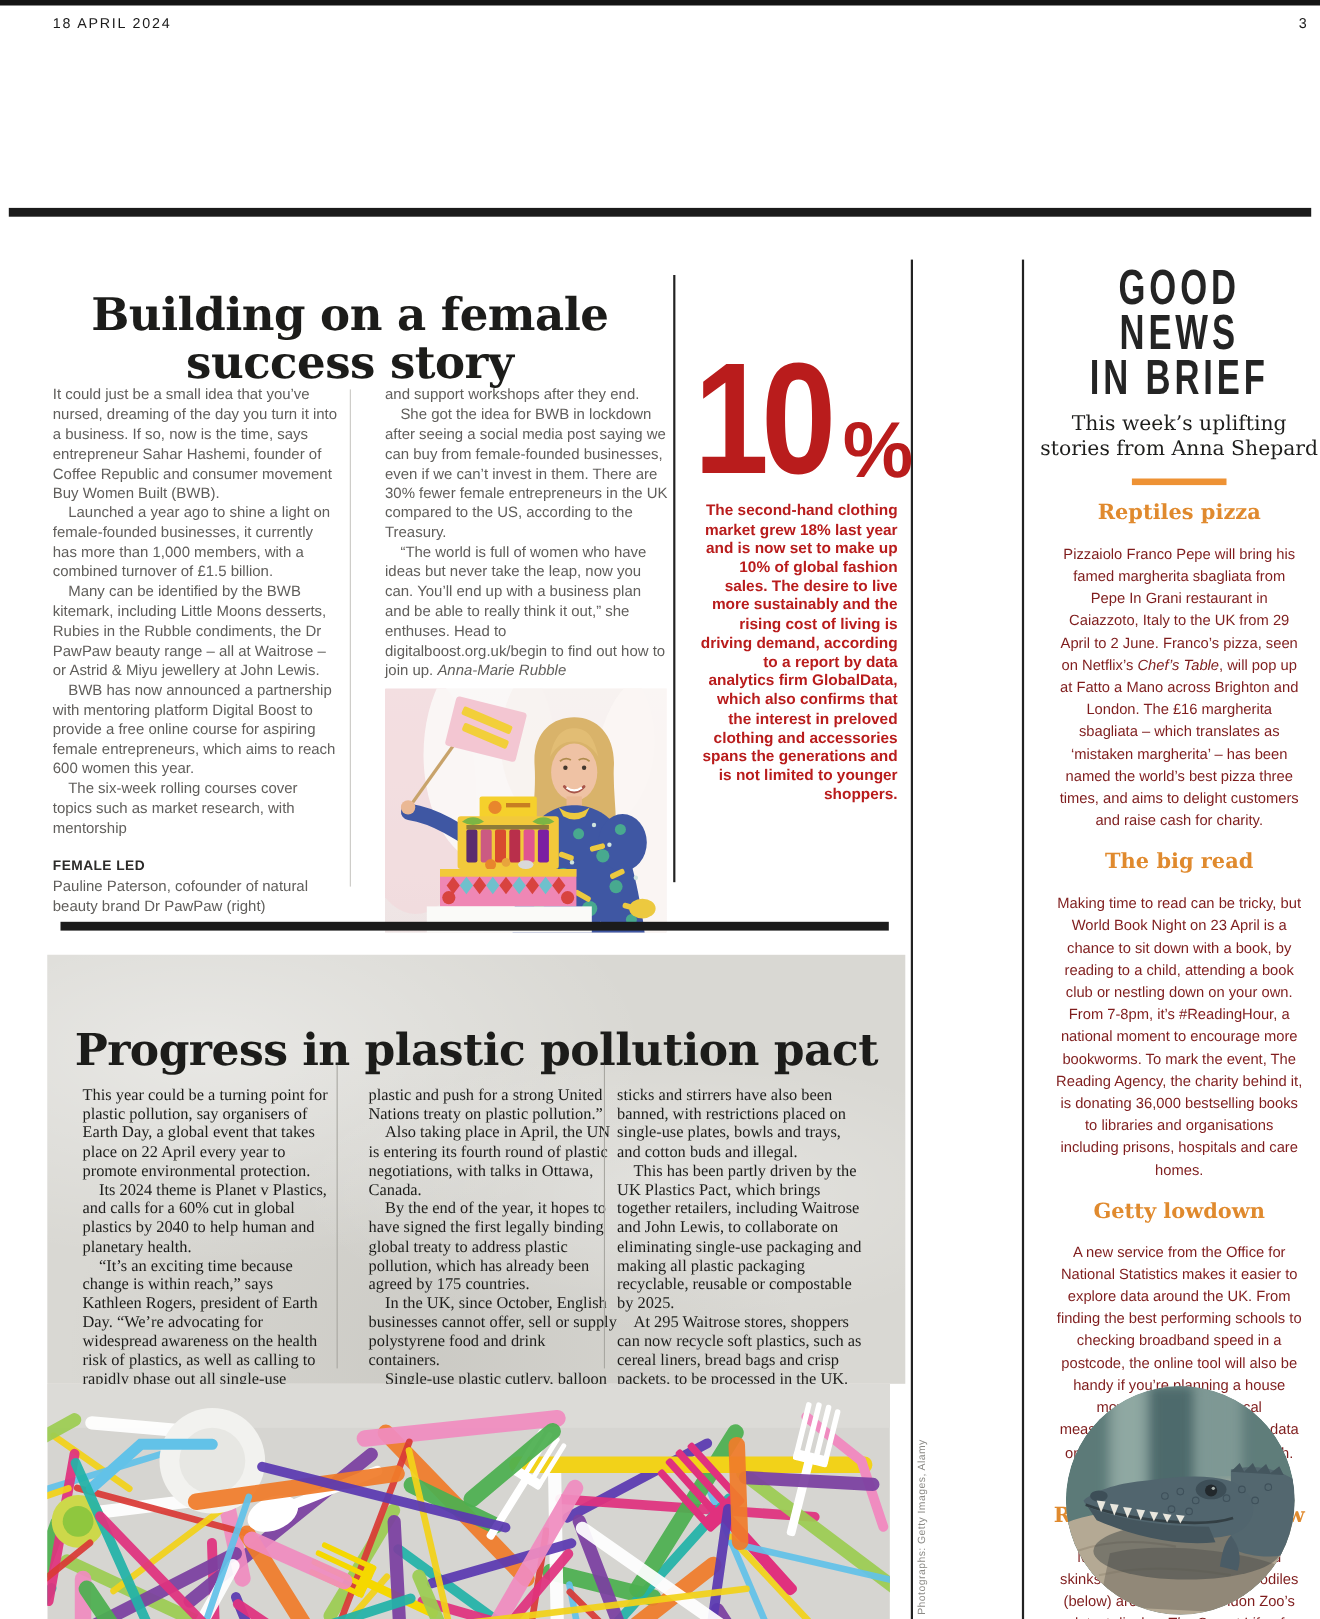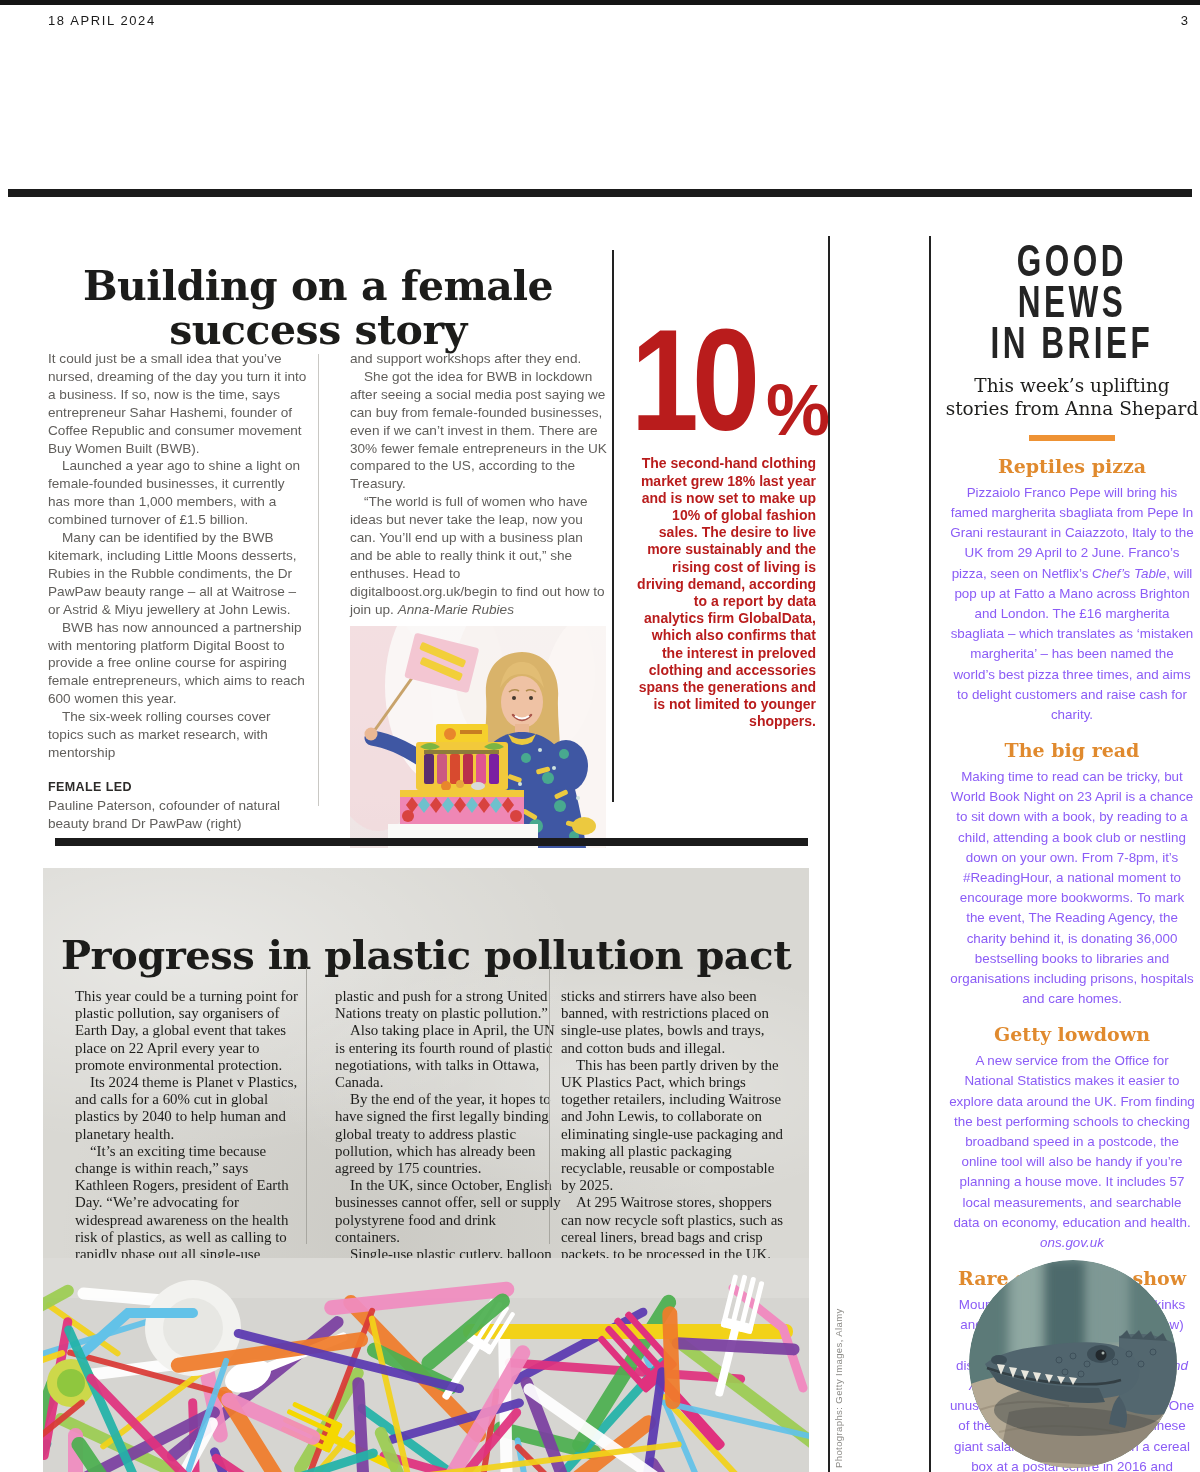--- a/index.html
+++ b/index.html
@@ -40,30 +40,30 @@
   .stat .pct{display:inline-block;font-size:72px;line-height:.72;margin-left:2px;}
   #callout p{margin:18px 0 0 0;font-weight:700;font-size:14px;line-height:17.2px;}
   
   #sidebar{position:absolute;left:944px;top:240px;width:256px;text-align:center;}
   .gn-line{font-weight:700;font-size:45px;line-height:41px;letter-spacing:5px;color:#242424;
      transform:scaleX(.70);transform-origin:50% 50%;}
   .gn-sub{margin-top:11px;font-family:"DejaVu Serif",serif;font-size:18.5px;line-height:23px;color:#1e1e1c;}
   .obar{width:86px;height:6px;background:#ee9234;margin:15px auto 0 auto;}
   .sec-head{margin:14px 0 3px 0;font-family:"DejaVu Serif",serif;font-weight:700;font-size:19px;
      line-height:1.2;color:#e08a2e;}
-  .sec-body{margin:5px;font-size:13.4px;line-height:20.2px;color:#8b5cf6;}
+  .sec-body{margin:16px;font-size:13.4px;line-height:20.2px;color:#7f1d1d;}
   
   #rule-a1{position:absolute;left:55px;top:838px;width:753px;height:8px;background:#1b1b1b;}
   
   #greybox{position:absolute;left:43px;top:868px;width:766px;height:390px;
      background:
        radial-gradient(ellipse at 18% 22%, rgba(255,255,255,.40), transparent 45%),
        radial-gradient(ellipse at 72% 55%, rgba(255,255,255,.28), transparent 42%),
        radial-gradient(ellipse at 45% 95%, rgba(150,148,140,.20), transparent 55%),
-       #d9d8d3;}
+       #d9d8d3; padding-left: 14px;}
   #a2-title{position:absolute;left:0;right:0;top:30px;text-align:center;
      font-family:"DejaVu Serif",serif;font-weight:700;font-size:40px;letter-spacing:-0.5px;color:#1c1c1a;}
   .a2col{position:absolute;top:96px;width:226px;margin-top:24px;}
   #a2-col1{left:32px;}
   #a2-col2{left:292px;}
   #a2-col3{left:518px;}
   .bodyserif p{margin:0;font-family:"Liberation Serif",serif;font-size:14.9px;line-height:17.2px;color:#1d1d1b;}
   .bodyserif p + p{text-indent:15px;}
   
   #plasticphoto{position:absolute;left:43px;top:1258px;width:766px;height:214px;}
@@ -102,21 +102,21 @@
     <p>The six-week rolling courses cover topics such as market research, with mentorship</p>
     <div class="photo-caption">
       <div class="cap-label">FEMALE LED</div>
       <p>Pauline Paterson, cofounder of natural beauty brand Dr PawPaw (right)</p>
     </div>
   </div>
 
   <div class="a1col bodysans" id="a1-col2">
     <p>and support workshops after they end.</p>
     <p>She got the idea for BWB in lockdown after seeing a social media post saying we can buy from female-founded businesses, even if we can’t invest in them. There are 30% fewer female entrepreneurs in the UK compared to the US, according to the Treasury.</p>
-    <p><span>“The world is full of women who have ideas but never take the leap, now you can. You’ll end up with a business plan and be able to really think it out,” she enthuses. Head to digitalboost.org.uk/begin to find out how to join up. </span><em>Anna-Marie Rubies</em></p>
+    <p><span>“The world is full of women who have ideas but never take the leap, now you can. You’ll end up with a business plan and be able to really think it out,” she enthuses. Head to digitalboost.org.uk/begin to find out how to join up. </span><em>Anna-Marie Rubble</em></p>
     <figure id="portrait">
       <svg viewBox="0 0 256 222" preserveAspectRatio="none">
         <defs>
           <linearGradient id="pbg" x1="0" y1="0" x2="0" y2="1">
             <stop offset="0" stop-color="#f6edee"></stop>
               <stop offset="1" stop-color="#eee4e4"></stop>
           </linearGradient>
         </defs>
         <rect width="256" height="222" fill="url(#pbg)"></rect>
         <ellipse cx="28" cy="95" rx="55" ry="110" fill="#f2d8dc" opacity=".7"></ellipse>

